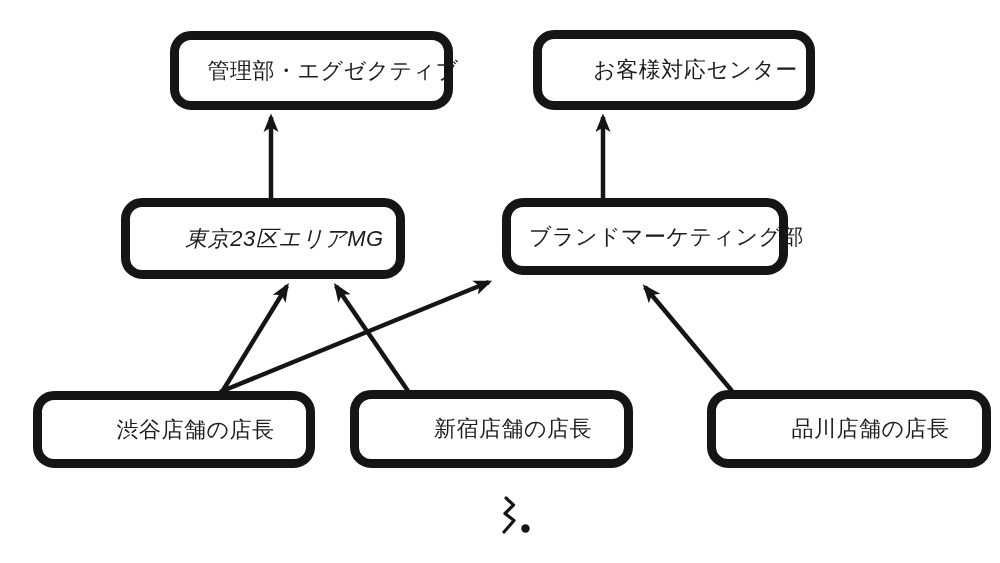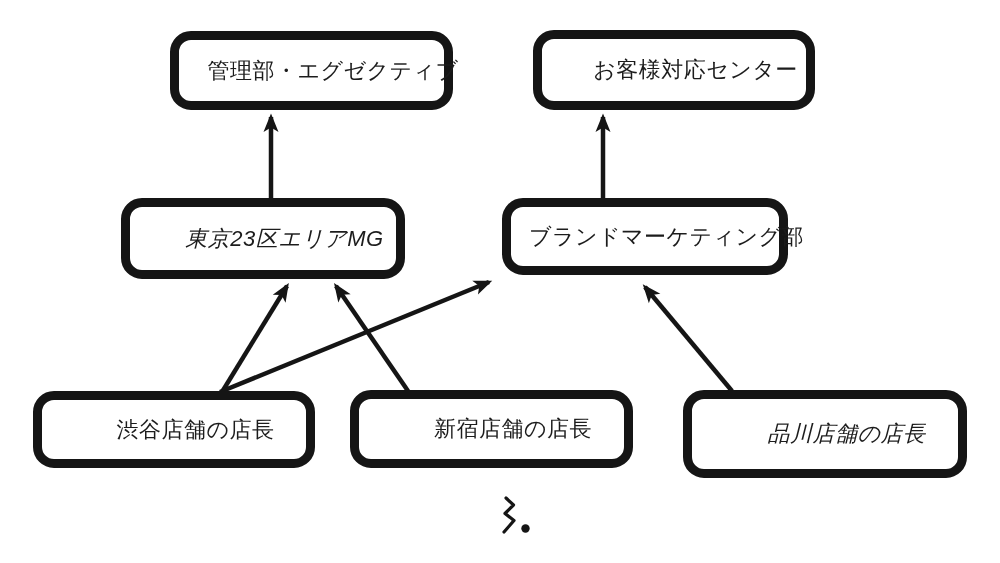--- a/index.html
+++ b/index.html
@@ -38,21 +38,21 @@
     white-space: nowrap;
     padding-left: 43px;
   }
   
   #node-management-executive { left: 170px; top: 31px;  width: 283px; height: 79px; }
   #node-customer-support     { left: 533px; top: 30px;  width: 282px; height: 80px; text-align: right; }
   #node-tokyo-mg             { left: 121px; top: 198px; width: 284px; height: 81px; font-style: italic; }
   #node-brand-marketing      { left: 502px; top: 198px; width: 286px; height: 77px; }
   #node-shibuya              { left: 33px;  top: 391px; width: 282px; height: 77px; }
   #node-shinjuku             { left: 350px; top: 390px; width: 283px; height: 78px; }
-  #node-shinagawa            { left: 683px; top: 390px; width: 284px; height: 88px; font-style: italic; }
+  #node-shinagawa            { left: 707px; top: 390px; width: 284px; height: 78px; }
 </style>
 </head>
 <body>
 
 <div class="canvas">
 
   <svg class="arrow-layer" viewBox="0 0 1000 563" xmlns="http://www.w3.org/2000/svg">
     <defs>
       <marker id="arrowhead" markerUnits="userSpaceOnUse" markerWidth="22" markerHeight="20" refX="16" refY="9" orient="auto">
         <path d="M1,1.5 L19.5,9 L1,16.5 L5.5,9 Z" fill="#151515"></path>

